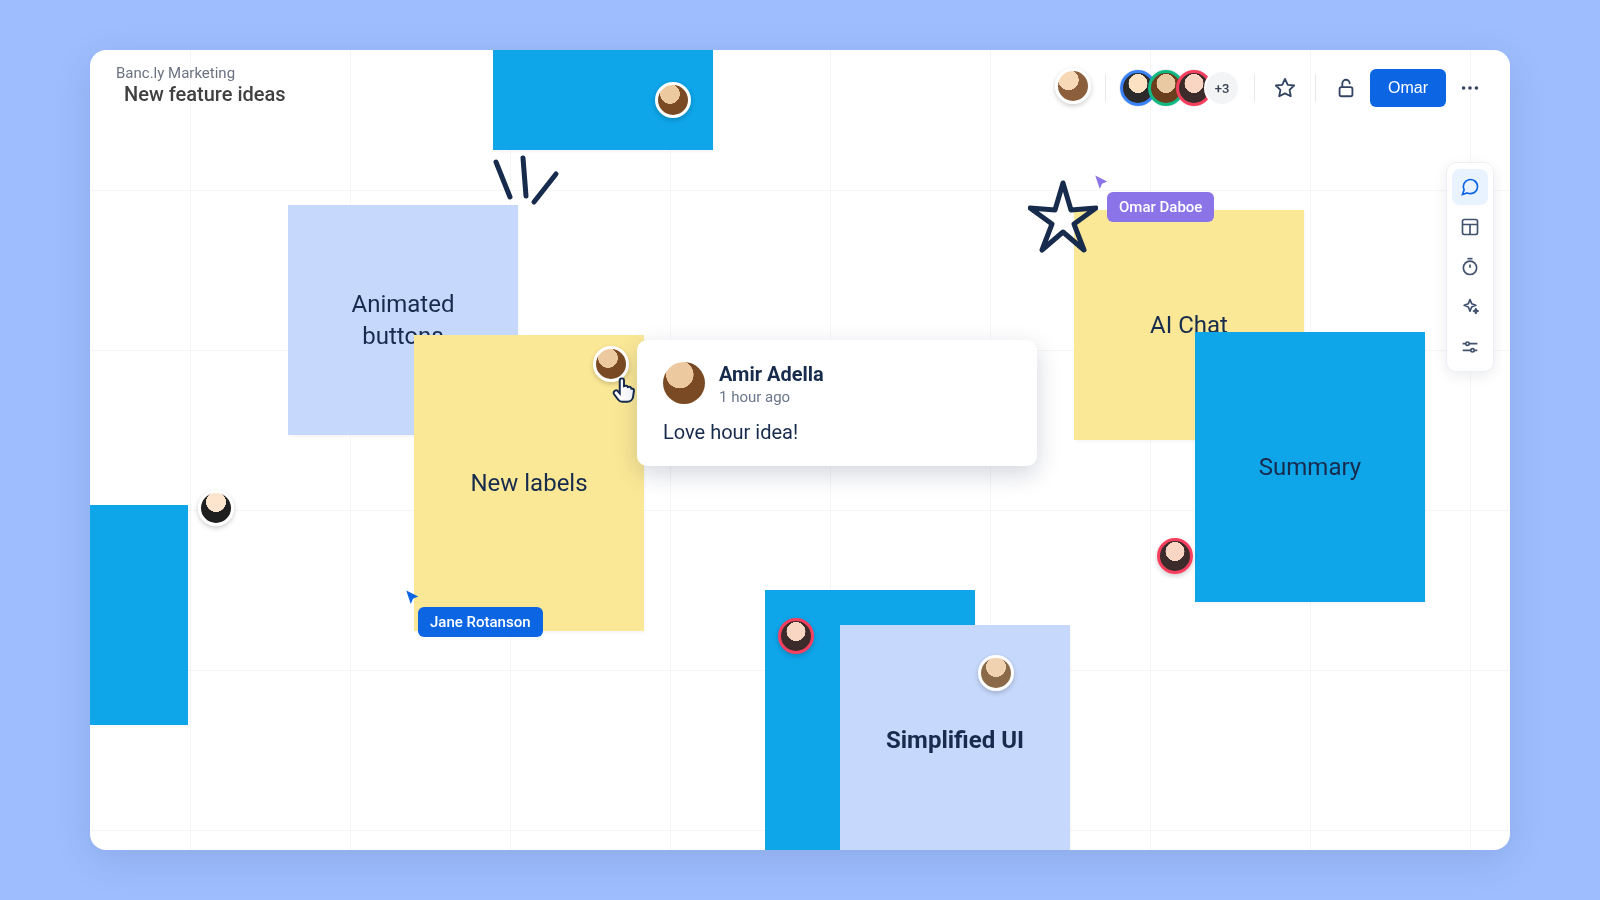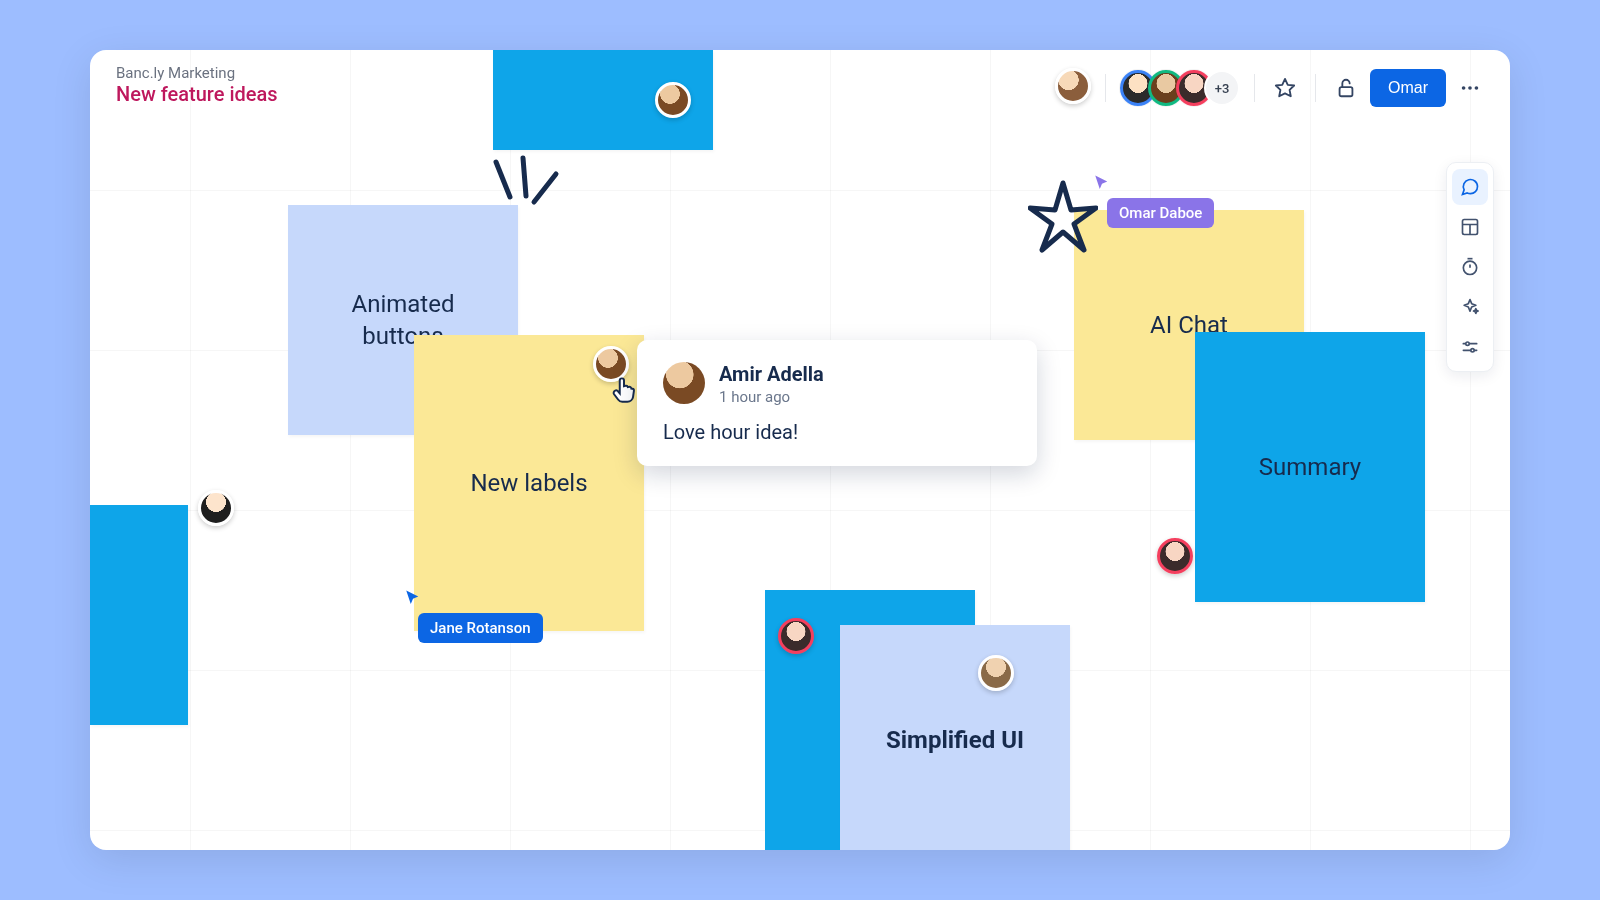--- a/index.html
+++ b/index.html
@@ -13,21 +13,21 @@
     background-image:
       linear-gradient(to right, rgba(0,0,0,0.035) 1px, transparent 1px),
       linear-gradient(to bottom, rgba(0,0,0,0.035) 1px, transparent 1px);
     background-size: 160px 160px;
     background-position: -60px -20px;
   }
 
   
   .board-header { position:absolute; top:14px; left:26px; z-index:30; }
   .board-header .workspace { color:#6b7280; font-size:15px; }
-  .board-header .title { color:#be185d; font-size:20px; font-weight:500; }
+  .board-header .title { color:#404040; font-size:20px; font-weight:500;margin-left:8px; }
 
   .top-right { position:absolute; top:18px; right:24px; display:flex; align-items:center; gap:8px; z-index:30; }
   .divider { width:1px; height:28px; background:#e5e7eb; margin:0 6px; }
   .avatar-row { display:flex; align-items:center; }
   .avatar-row .av { margin-left:-8px; }
   .avatar-row .av:first-child { margin-left:0; }
   .overflow-chip { margin-left:-8px; width:36px; height:36px; border-radius:50%; background:#f3f4f6; display:flex; align-items:center; justify-content:center; font-size:13px; color:#374151; border:2px solid #fff; font-weight:500;}
   .icon-btn { width:32px; height:32px; display:flex; align-items:center; justify-content:center; border-radius:6px; color:#344563; cursor:pointer; }
   .share-btn { background:#0c66e4; color:#fff; border:none; border-radius:6px; padding:10px 18px; font-size:16px; font-weight:500; cursor:pointer; }
 
@@ -44,21 +44,21 @@
 
   
   .note { position:absolute; display:flex; align-items:center; justify-content:center; text-align:center; color:#172b4d; font-size:24px; line-height:1.35; box-shadow: 1px 2px 3px rgba(0,0,0,0.04);}
   .blue-note { background:#c6d8fb; }
   .yellow-note { background:#fbe896; }
   .purple-note { background:#0ea5e9; }
 
   
   .cursor-label { position:absolute; display:flex; flex-direction:column; align-items:flex-start; z-index:20; }
   .cursor-label .ptr { width:18px; height:18px; }
-  .cursor-label .tag { margin-top:6px; margin-left:14px; padding:6px 12px; border-radius:6px; color:#fff; font-size:15px; font-weight:500; white-space:nowrap; }
+  .cursor-label .tag { margin-left:14px; padding:6px 12px; border-radius:6px; color:#fff; font-size:15px; font-weight:500; white-space:nowrap; }
   .tag.blue { background:#0c66e4; }
   .tag.purple { background:#8a74e8; }
 
   
   .comment-card { position:absolute; background:#fff; border-radius:10px; box-shadow:0 8px 24px rgba(9,30,66,0.18); padding:22px 26px; width:400px; z-index:25; }
   .comment-card .head { display:flex; align-items:flex-start; gap:14px; margin-bottom:14px;}
   .comment-card .name { font-weight:700; color:#172b4d; font-size:20px; }
   .comment-card .time { color:#6b778c; font-size:15px; margin-top:2px;}
   .comment-card .body { color:#172b4d; font-size:20px; }
 

